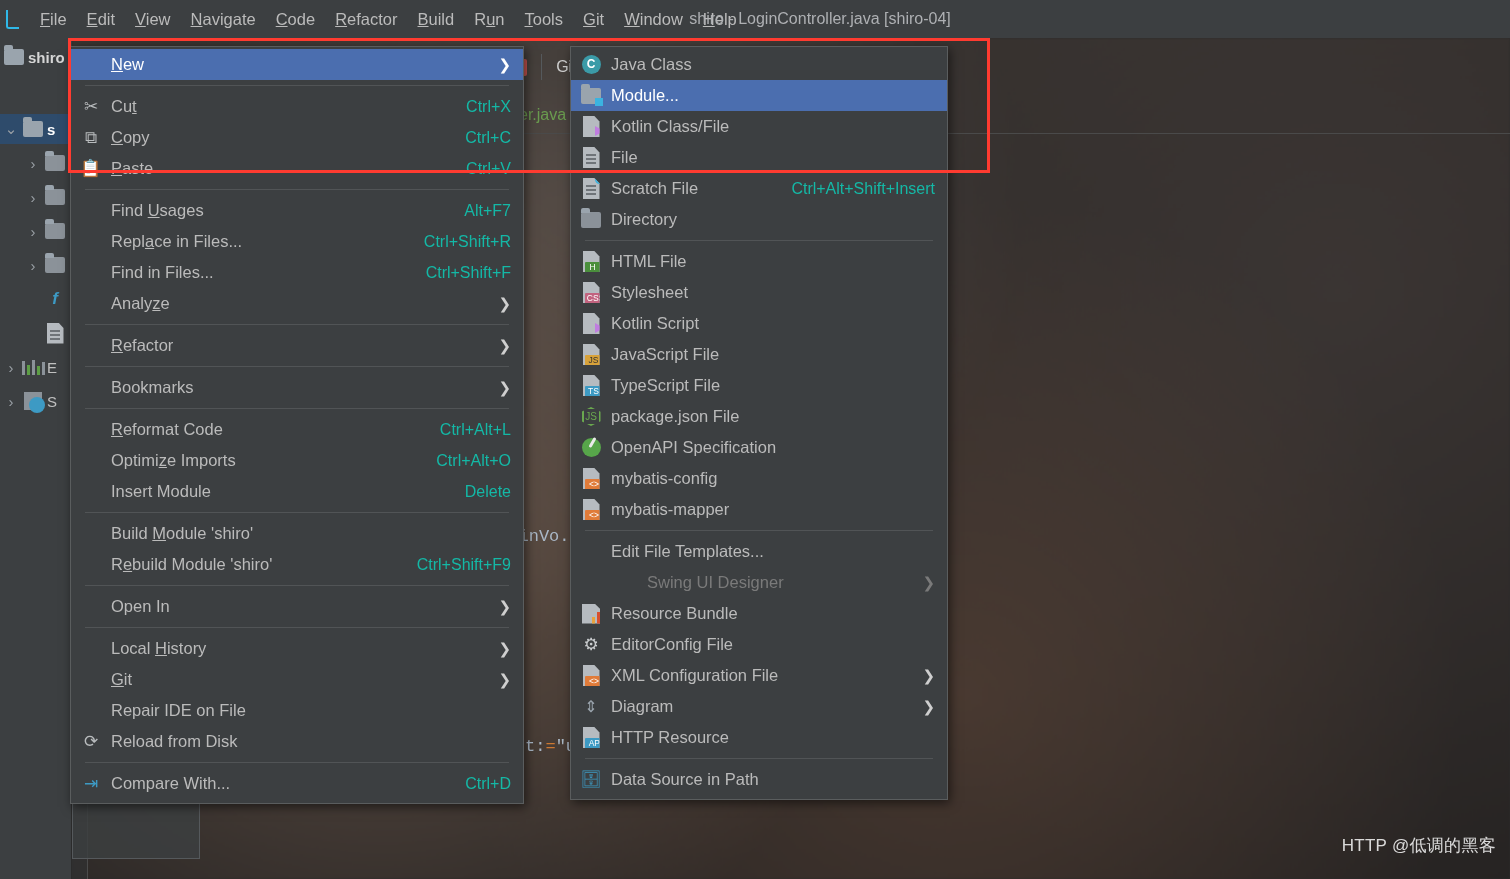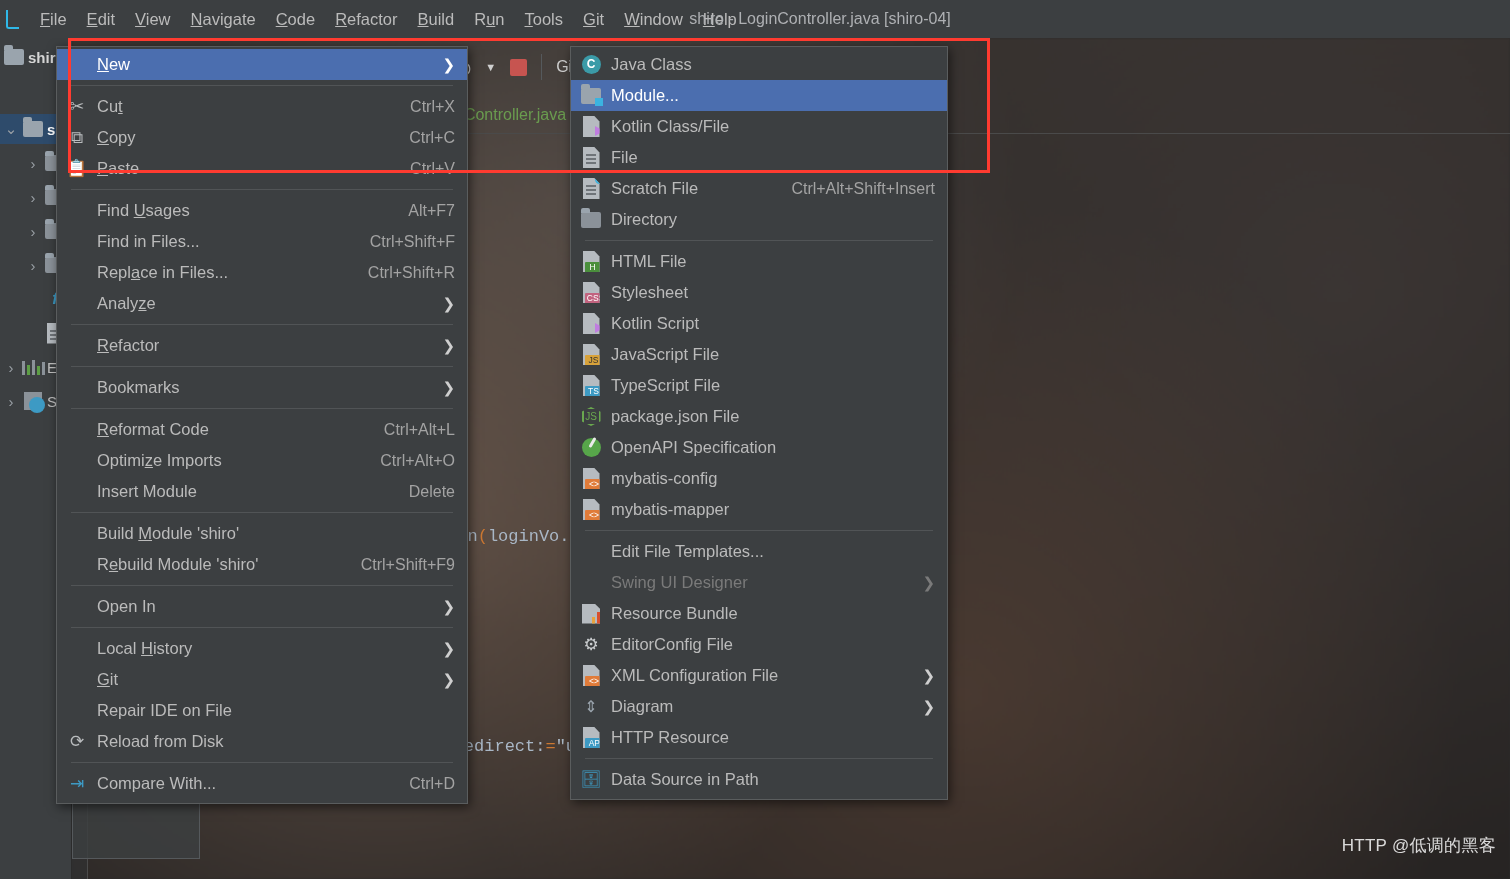--- a/index.html
+++ b/index.html
@@ -110,37 +110,37 @@
     position:absolute; right:14px; bottom:22px;
     color:#e9e9e9; font-size:17px; opacity:.92; letter-spacing:.3px;
   }
   .minimap-box{
     position:absolute; left:0; bottom:20px; width:128px; height:66px;
     background:rgba(60,63,65,.82); border:1px solid #55595c;
   }
 
   
   .ctx{
-    position:absolute; left:56px; top:46px; width:412px;
+    position:absolute; left:70px; top:46px; width:454px;
     background:#3c3f41; border:1px solid #5a5d5e;
     box-shadow: 2px 3px 10px rgba(0,0,0,.55);
     padding: 2px 0 4px 0;
   }
   .row{
     position:relative; display:flex; align-items:center;
     height:31px; padding:0 12px 0 0; color:#bbbbbb; font-size:16.5px;
     cursor:default;
   }
   .row .gico{ width:40px; min-width:40px; display:flex; align-items:center; justify-content:center; }
   .row .lab{ flex:1; white-space:nowrap; }
-  .row .acc{ color:#a3a3a3; font-size:16px; margin-left:18px; white-space:nowrap; }
+  .row .acc{ color:#14b8a6; font-size:16px; margin-left:18px; white-space:nowrap; }
   .row .arrow{ margin-left:14px; color:#cfcfcf; font-size:15px; }
   .row.hl{ background:#4b6eaf; color:#ffffff; }
   .row.hl .arrow{ color:#fff; }
-  .row.dim{ color:#7a7a7a; }
+  .row.dim{ color:#7a7a7a;gap:36px; }
   .row.dim .arrow{ color:#7a7a7a; }
   .sep{ height:1px; background:#515456; margin:5px 14px 5px 14px; }
 
   
   .sub{
     position:absolute; left:570px; top:46px; width:378px;
     background:#3c3f41; border:1px solid #5a5d5e;
     box-shadow:2px 3px 10px rgba(0,0,0,.55);
     padding:2px 0 4px 0;
   }
@@ -377,27 +377,27 @@
         <span class="acc">Ctrl+V</span>
       </div>
       <div class="sep"></div>
       <div class="row">
         <span class="gico"></span>
         <span class="lab">Find <u>U</u>sages</span>
         <span class="acc">Alt+F7</span>
       </div>
       <div class="row">
         <span class="gico"></span>
+        <span class="lab">Repl<u>a</u>ce in Files...</span>
+        <span class="acc">Ctrl+Shift+R</span>
+      </div>
+      <div class="row">
+        <span class="gico"></span>
         <span class="lab">Find in Files...</span>
         <span class="acc">Ctrl+Shift+F</span>
-      </div>
-      <div class="row">
-        <span class="gico"></span>
-        <span class="lab">Repl<u>a</u>ce in Files...</span>
-        <span class="acc">Ctrl+Shift+R</span>
       </div>
       <div class="row">
         <span class="gico"></span>
         <span class="lab">Analy<u>z</u>e</span>
         <span class="arrow" style="margin-left: auto;">❯</span>
       </div>
       <div class="sep"></div>
       <div class="row">
         <span class="gico"></span>
         <span class="lab"><u>R</u>efactor</span>

